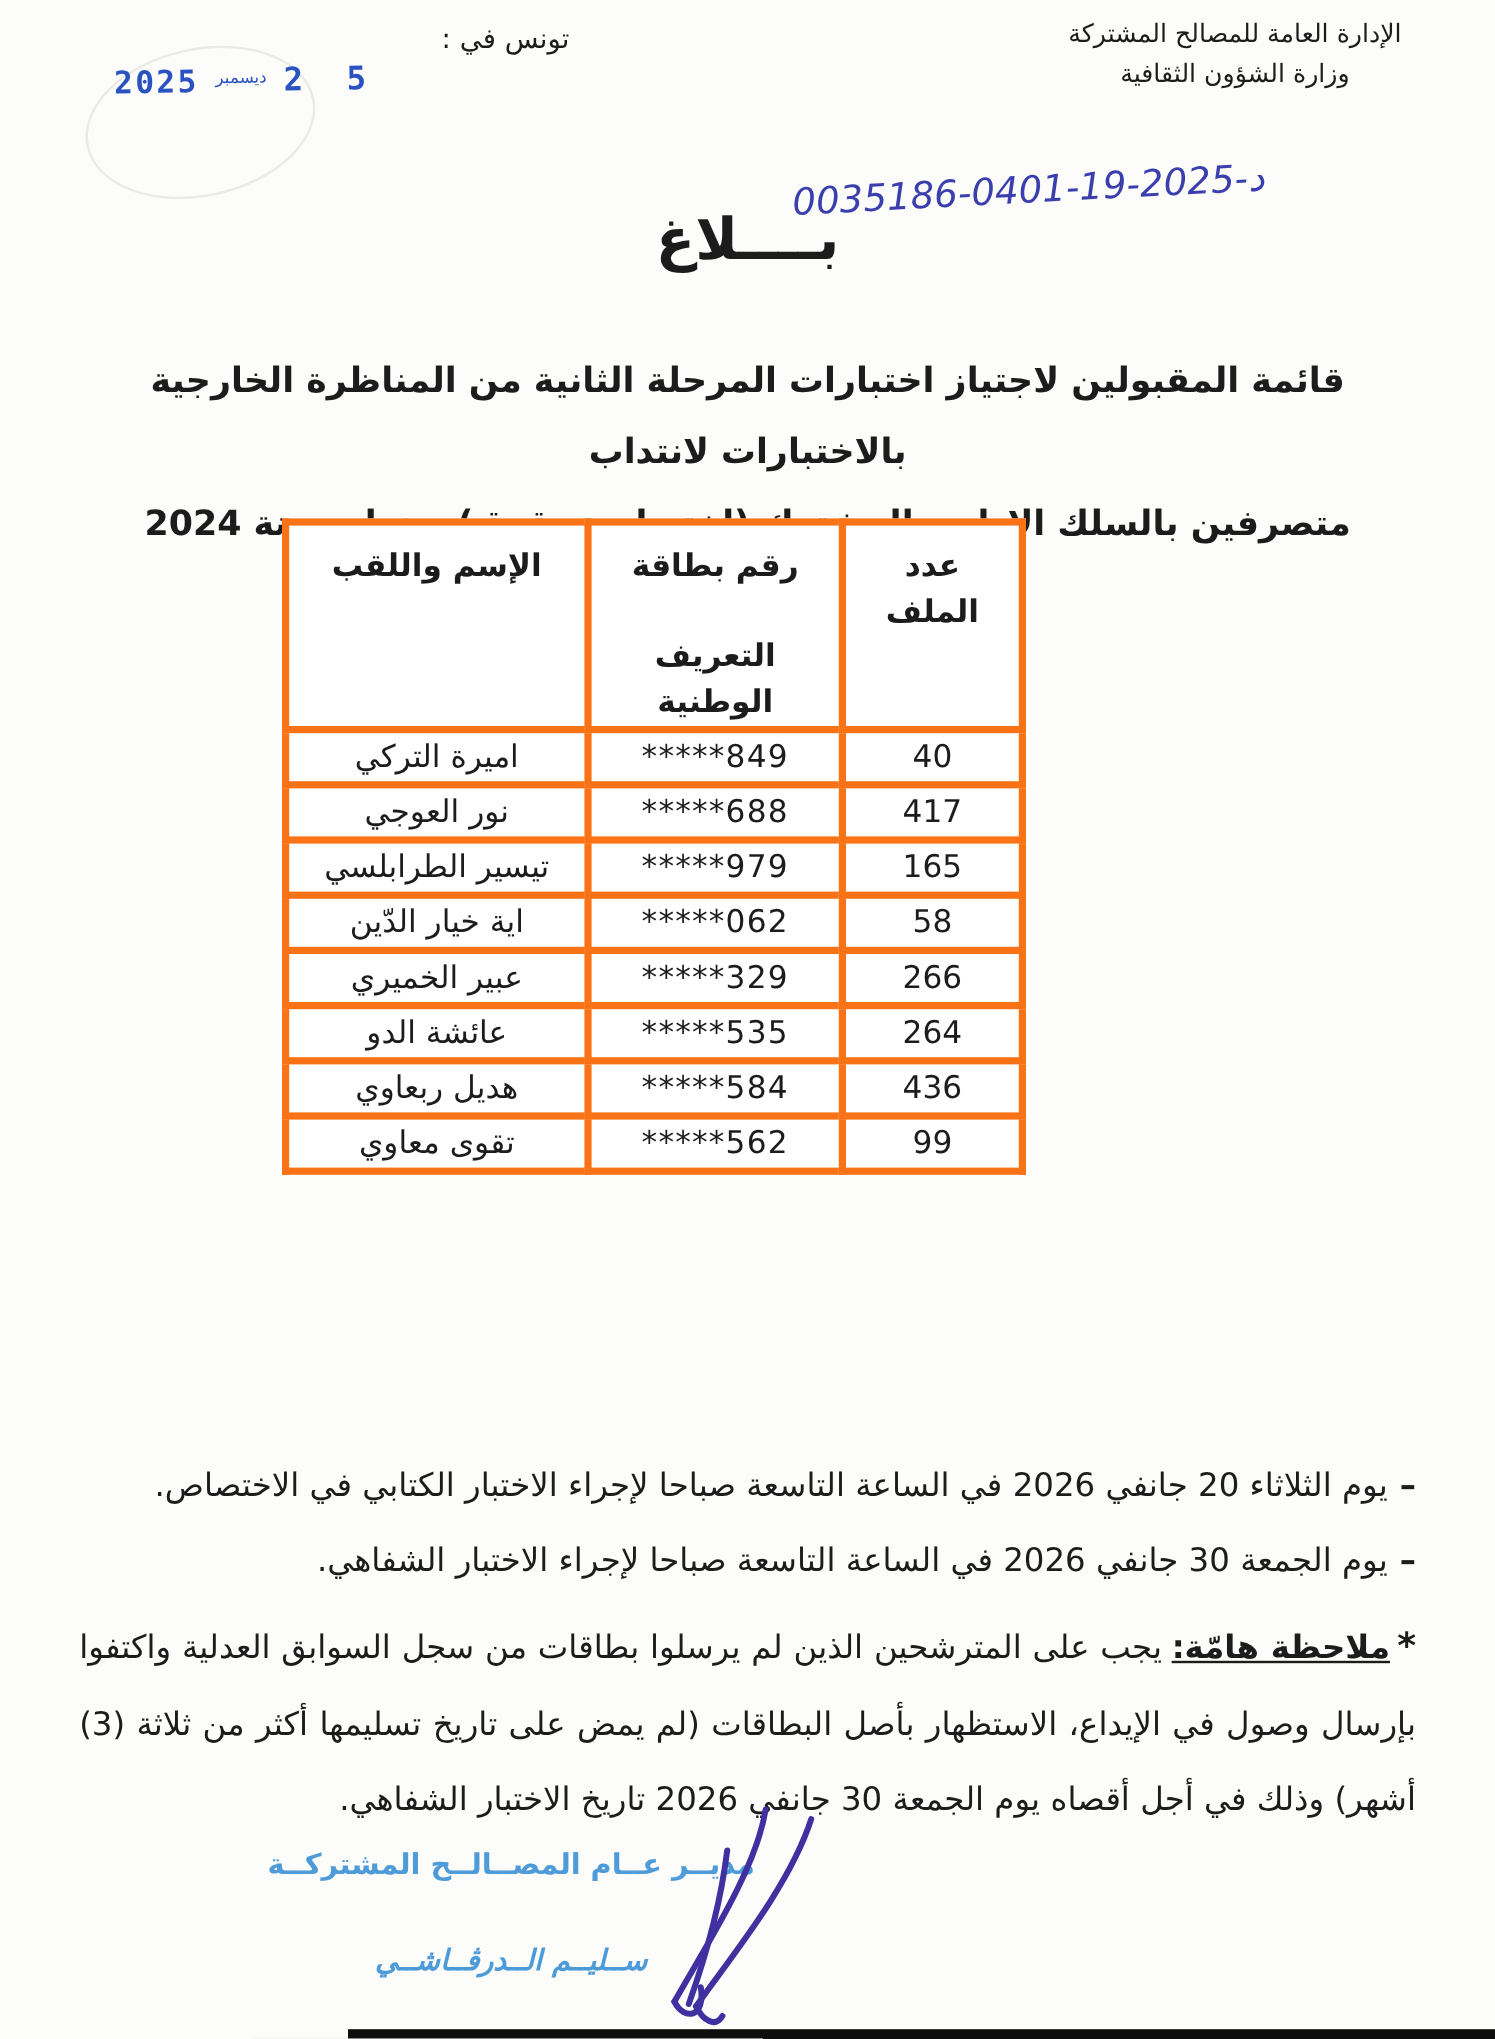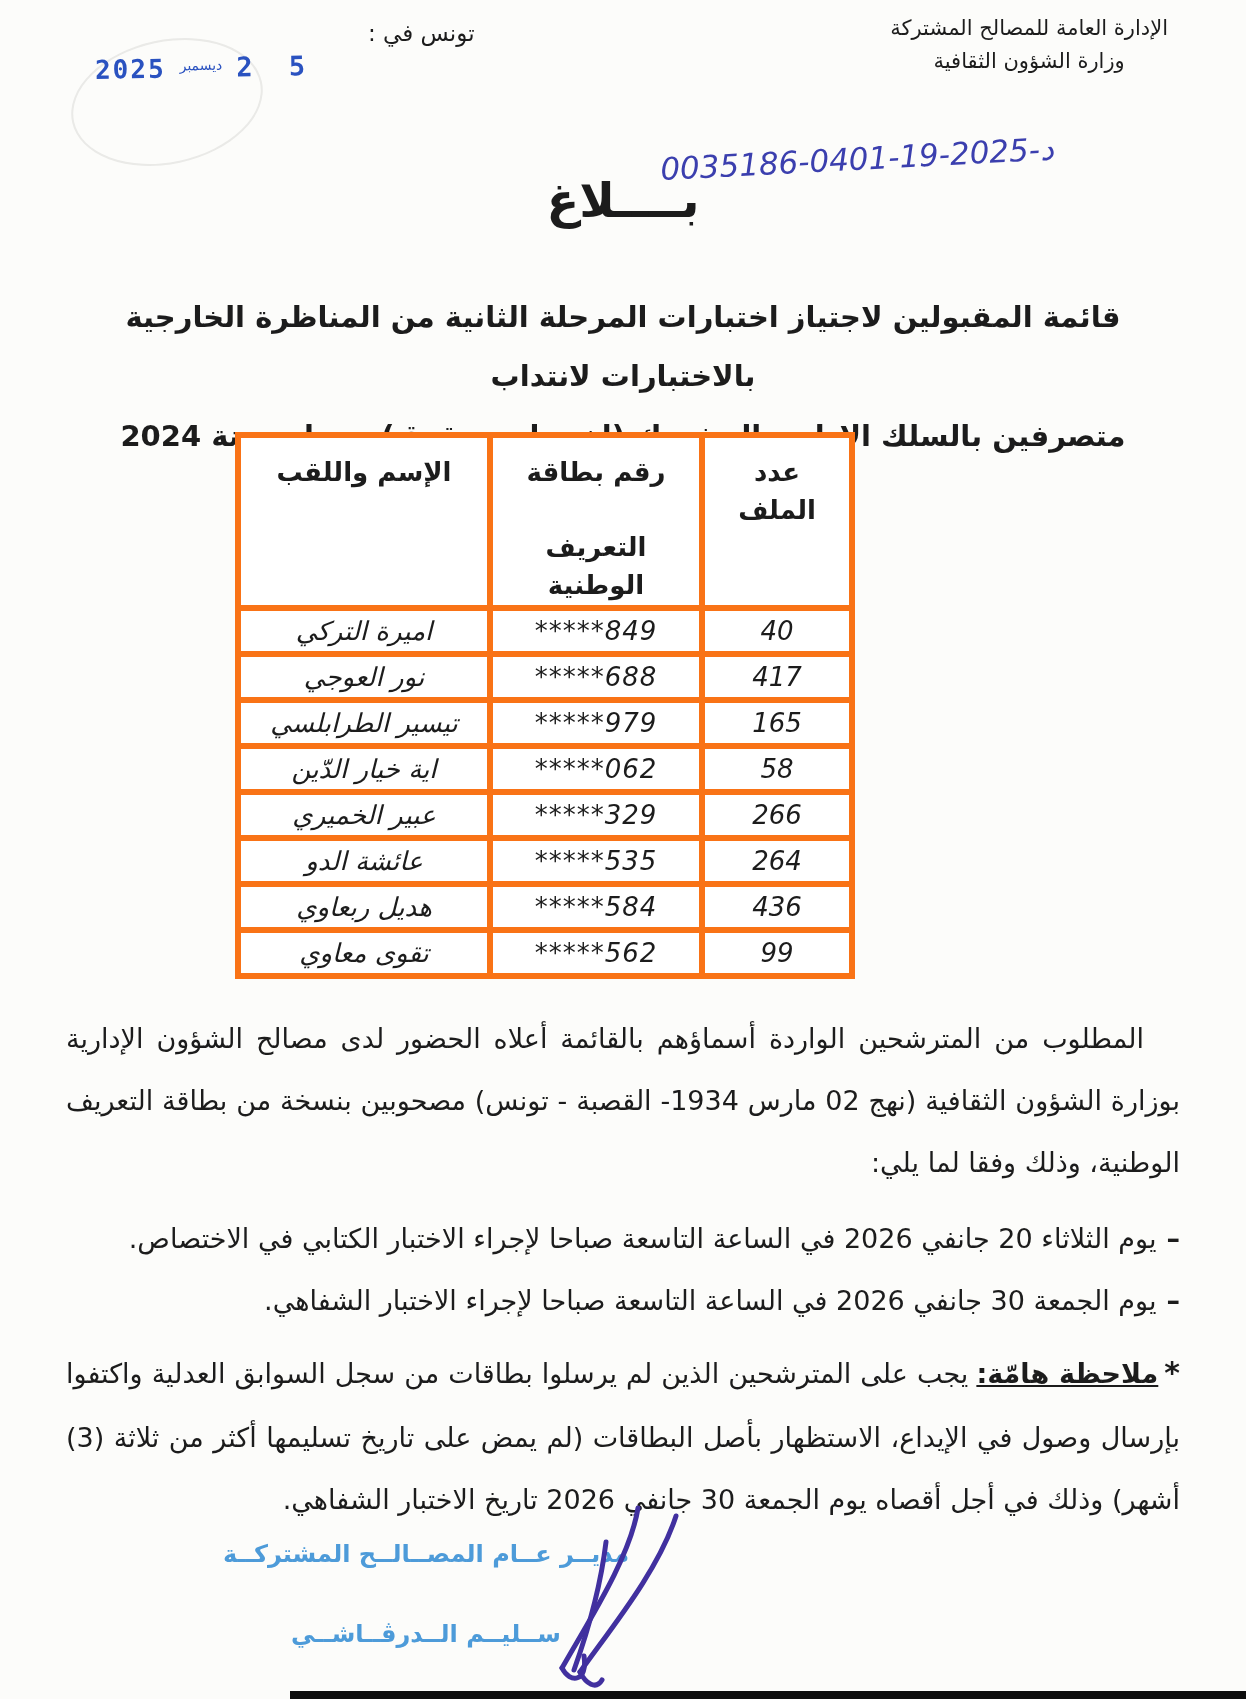--- a/index.html
+++ b/index.html
@@ -62,21 +62,21 @@
   }
   th.h-file{width:124px;}
   th.h-id{width:186px;}
   th.h-name{width:226px;}
   table.candidates th{
     height:136px;vertical-align:top;padding-top:16px;
     font-size:26px;font-weight:bold;text-align:center;
     white-space:pre-line;line-height:1.45;
   }
   table.candidates td{
-    height:40px;font-size:26px;text-align:center;vertical-align:middle;font-style:italic;
+    height:40px;font-size:26px;text-align:center;vertical-align:middle;
   }
   td.c-id{direction:ltr;letter-spacing:1px;}
   td.c-file{text-align:center;padding-left:26px;}
   
   .paragraph{
     position:absolute;top:1008px;right:66px;left:66px;
     font-size:27px;line-height:2.3;text-align:justify;text-indent:36px;
   }
   .schedule{
     position:absolute;top:1208px;right:66px;left:66px;
@@ -91,21 +91,21 @@
   }
   .note .star{font-weight:bold;font-size:30px;margin-left:6px;}
   .note .label{font-weight:bold;text-decoration:underline;margin-left:8px;}
   
   .stamp{
     position:absolute;top:1540px;right:610px;width:420px;
     color:#4d9bd9;text-align:center;font-weight:bold;
     letter-spacing:1.5px;
   }
   .stamp .stamp-title{font-size:24px;}
-  .stamp .stamp-name{font-size:24px;margin-top:52px;}
+  .stamp .stamp-name{font-size:24px;margin-top:52px;font-style:italic;}
   .signature{
     position:absolute;top:1500px;left:480px;width:260px;height:199px;
     pointer-events:none;
   }
   .scan-smudge{
     position:absolute;top:40px;left:70px;width:190px;height:120px;
     border:2px solid rgba(180,180,175,0.25);border-radius:50%;
     transform:rotate(-12deg);
   }
   .bottom-edge{
@@ -188,21 +188,20 @@
     </tr>
           <tr>
       <td class="c-file">99</td>
       <td class="c-id">*****562</td>
       <td class="c-name">تقوى معاوي</td>
     </tr>
         </tbody>
     </table>
   </div>
 
-  <div class="paragraph">المطلوب من المترشحين الواردة أسماؤهم بالقائمة أعلاه الحضور لدى مصالح الشؤون الإدارية بوزارة الشؤون الثقافية (نهج 02 مارس 1934- القصبة - تونس) مصحوبين بنسخة من بطاقة التعريف الوطنية، وذلك وفقا لما يلي:</div>
 
   <ul class="schedule">
     <li>
       <span class="dash">–</span><span>يوم الثلاثاء 20 جانفي 2026 في الساعة التاسعة صباحا لإجراء الاختبار الكتابي في الاختصاص.</span>
     </li>
     <li>
       <span class="dash">–</span><span>يوم الجمعة 30 جانفي 2026 في الساعة التاسعة صباحا لإجراء الاختبار الشفاهي.</span>
     </li>
   </ul>
 

